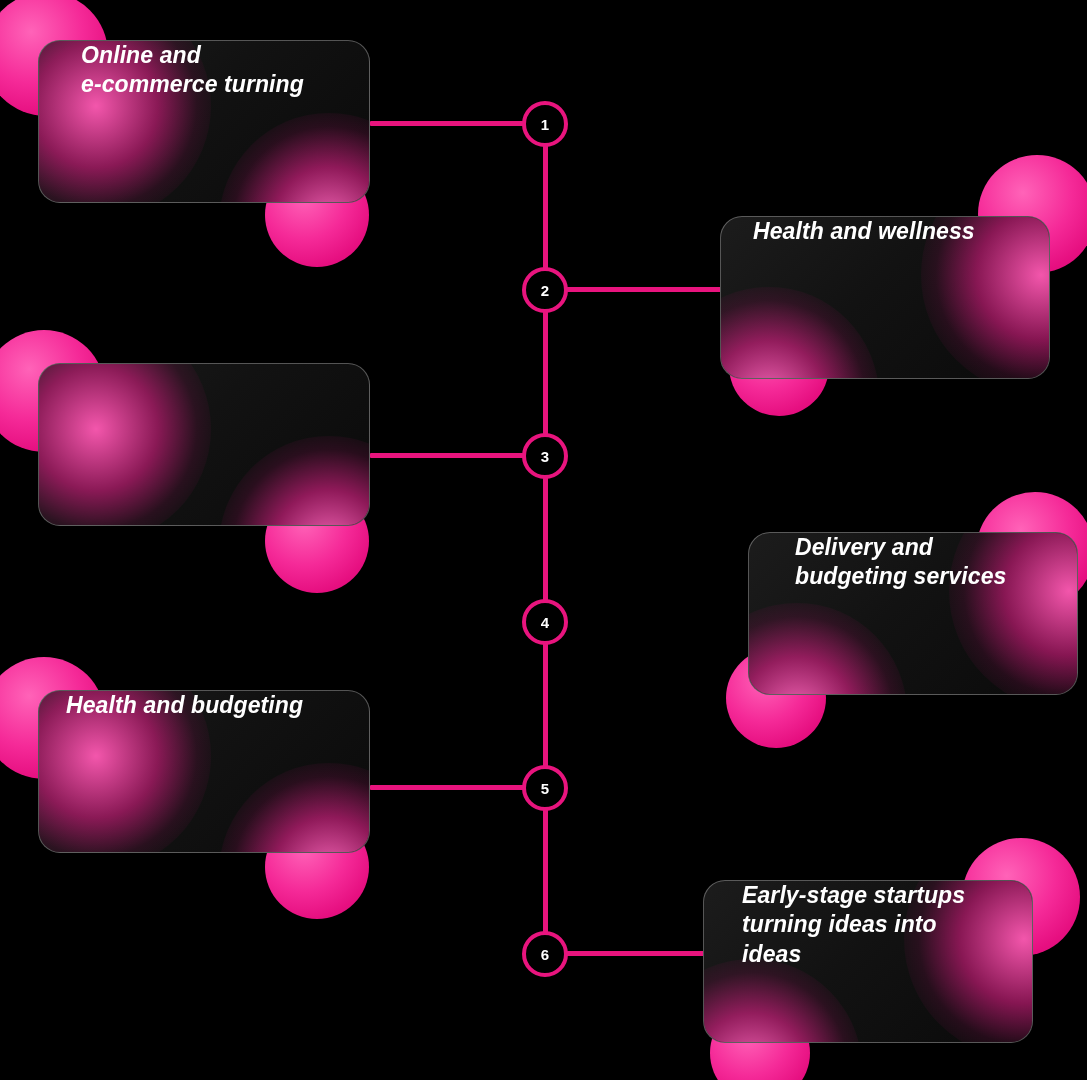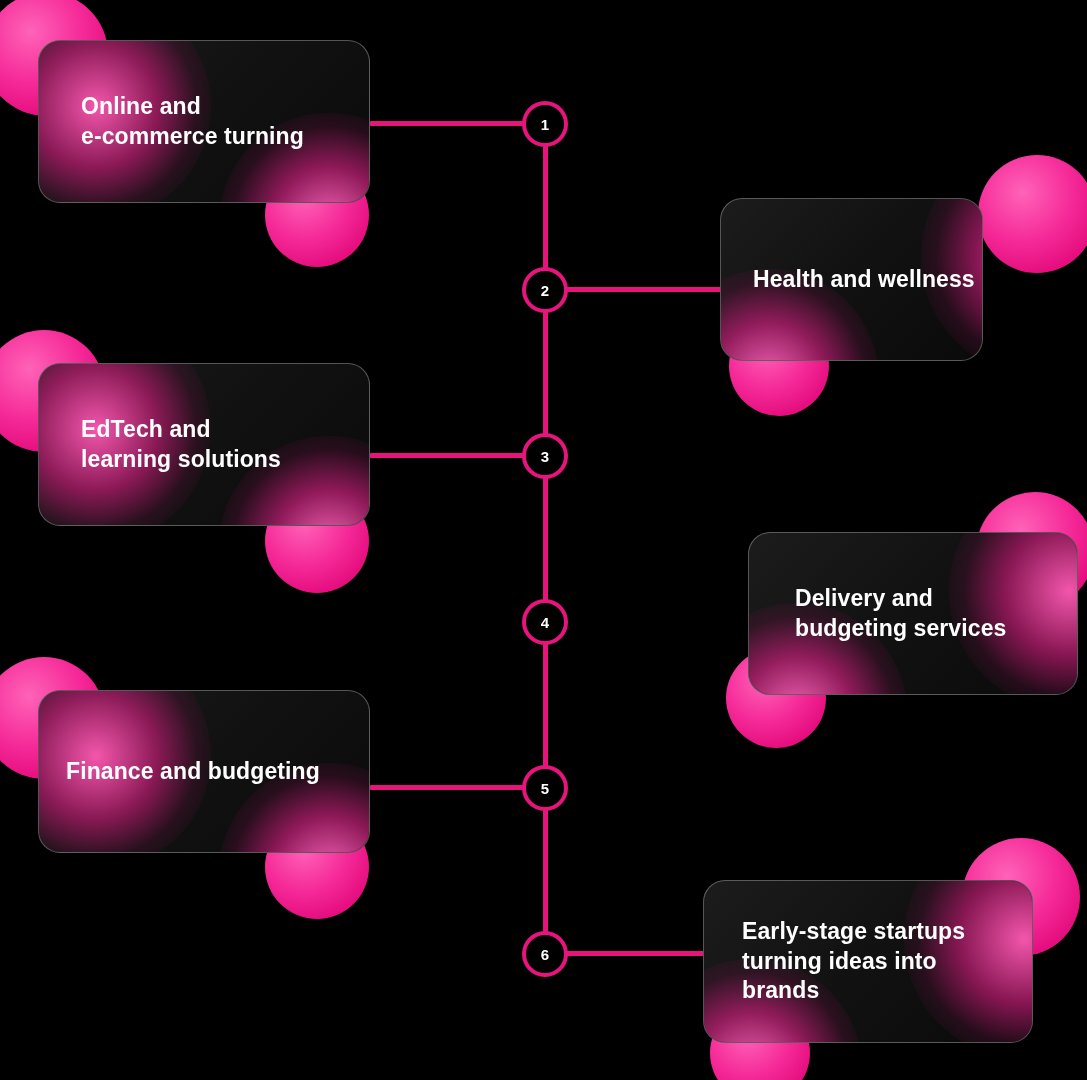--- a/index.html
+++ b/index.html
@@ -16,21 +16,21 @@
   .node{position:absolute;width:46px;height:46px;border-radius:50%;
         border:4px solid #E8147E;background:#000;box-sizing:border-box;
         display:flex;align-items:center;justify-content:center;z-index:6;}
   .node-num{color:#fff;font-size:15px;font-weight:700;line-height:1;
             letter-spacing:.2px;}
 
   
   .card{position:absolute;border-radius:22px;box-sizing:border-box;
         border:1px solid rgba(255,255,255,.30);
         background:linear-gradient(135deg,#1c1c1c 0%,#121212 45%,#0a0a0a 100%);
-        overflow:hidden;display:flex;align-items:center;z-index:4;}
+        overflow:hidden;display:flex;align-items:flex-start;z-index:4;font-style:italic;}
   .card-text{position:relative;z-index:3;color:#fff;font-weight:700;
              font-size:23px;line-height:1.28;letter-spacing:.1px;}
 
   
   .inner-glow{position:absolute;border-radius:50%;pointer-events:none;z-index:2;}
   .glow-tl{background:radial-gradient(circle,
             rgba(255,90,180,.95) 0%,rgba(235,30,140,.55) 38%,
             rgba(150,15,90,.18) 62%,rgba(0,0,0,0) 78%);}
   .glow-br{background:radial-gradient(circle,
             rgba(255,105,190,.95) 0%,rgba(238,35,145,.58) 36%,
@@ -97,57 +97,53 @@
 
   <div class="card" style="left:38px;top:40px;width:332px;height:163px;">
     <div class="inner-glow glow-tl" style="left:-58px;top:-50px;width:230px;height:230px;"></div>
     <div class="inner-glow glow-br" style="left:180px;top:72px;width:220px;height:220px;"></div>
     <div class="card-text" style="padding-left:42px;">
       <div>Online and</div>
       <div>e-commerce turning</div>
     </div>
   </div>
 
-  <div class="card" style="left:720px;top:198px;width:263px;height:163px;">
+  <div class="card" style="left:720px;top:216px;width:330px;height:163px;">
     <div class="inner-glow glow-tl" style="left:200px;top:-62px;width:240px;height:240px;"></div>
     <div class="inner-glow glow-br" style="left:-62px;top:70px;width:220px;height:220px;"></div>
     <div class="card-text" style="padding-left:32px;">
       <div>Health and wellness</div>
     </div>
   </div>
 
   <div class="card" style="left:38px;top:363px;width:332px;height:163px;">
     <div class="inner-glow glow-tl" style="left:-58px;top:-50px;width:230px;height:230px;"></div>
     <div class="inner-glow glow-br" style="left:180px;top:72px;width:220px;height:220px;"></div>
-    <div class="card-text" style="padding-left:42px;">
-      <div>EdTech and</div>
-      <div>learning solutions</div>
-    </div>
   </div>
 
   <div class="card" style="left:718px;top:532px;width:330px;height:163px;margin-left:30px;">
     <div class="inner-glow glow-tl" style="left:200px;top:-62px;width:240px;height:240px;"></div>
     <div class="inner-glow glow-br" style="left:-62px;top:70px;width:220px;height:220px;"></div>
     <div class="card-text" style="padding-left:46px;">
       <div>Delivery and</div>
       <div>budgeting services</div>
     </div>
   </div>
 
   <div class="card" style="left:38px;top:690px;width:332px;height:163px;">
     <div class="inner-glow glow-tl" style="left:-58px;top:-50px;width:230px;height:230px;"></div>
     <div class="inner-glow glow-br" style="left:180px;top:72px;width:220px;height:220px;"></div>
     <div class="card-text" style="padding-left:27px;">
-      <div>Finance and budgeting</div>
+      <div>Health and budgeting</div>
     </div>
   </div>
 
   <div class="card" style="left:703px;top:880px;width:330px;height:163px;">
     <div class="inner-glow glow-tl" style="left:200px;top:-62px;width:240px;height:240px;"></div>
     <div class="inner-glow glow-br" style="left:-62px;top:78px;width:220px;height:220px;"></div>
     <div class="card-text" style="padding-left:38px;">
       <div>Early-stage startups</div>
       <div>turning ideas into</div>
-      <div>brands</div>
+      <div>ideas</div>
     </div>
   </div>
 
 </div>
 
 </body></html>

